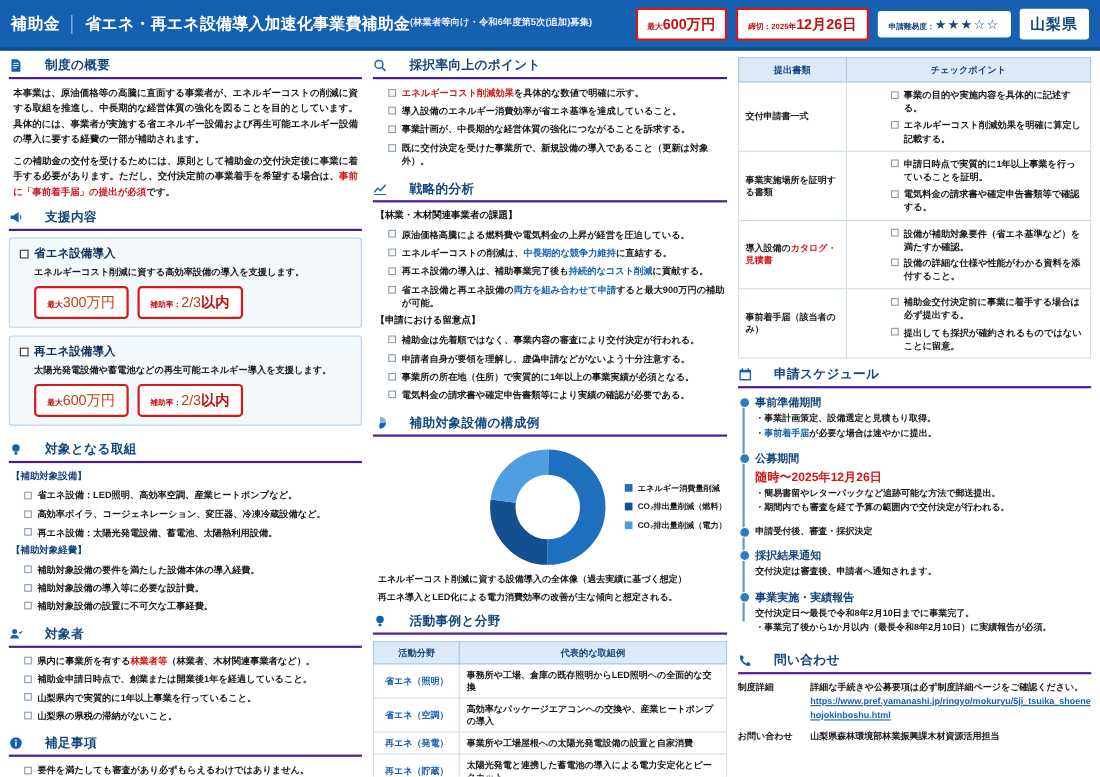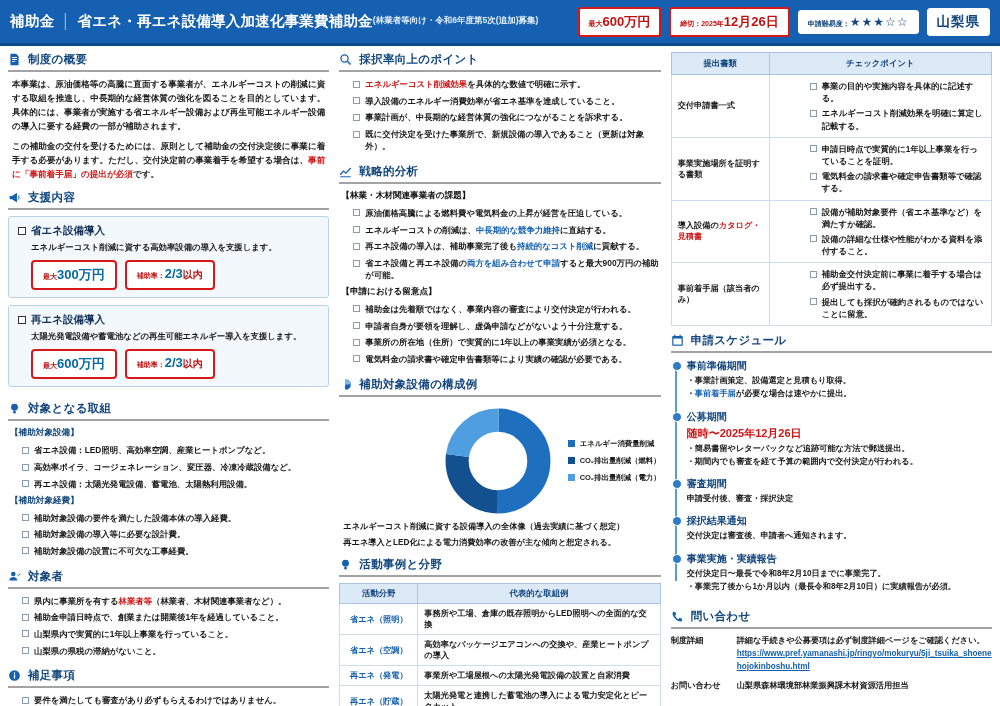--- a/index.html
+++ b/index.html
@@ -37,22 +37,22 @@
   .badge.plain .b-val { color: #13477e; font-size: 12px; letter-spacing: 1px; }
   .badge.pref .b-val { font-size: 13.5px; font-weight: bold; color: #13477e; }
 
   
   .cols { display: flex; height: 657px; padding: 6px 8px 0 8px; gap: 10px; }
   .col { width: 322px; display: flex; flex-direction: column; }
 
   
   .sec { margin-bottom: 7px; }
   .sec-h {
-    display: flex; align-items: center; gap: 7px;
-    border-bottom: 2px solid #a3a3a3; padding-bottom: 3px; margin-bottom: 6px;
+    display: flex; align-items: center; gap: 20px;
+    border-bottom: 2px solid #4c1d95; padding-bottom: 3px; margin-bottom: 6px;
   }
   .sec-h .ic { width: 13px; height: 13px; flex: 0 0 13px; color: #1560b0; display:block; }
   .sec-h .ic svg { width: 13px; height: 13px; display: block; fill: #1560b0; }
   .sec-t { font-size: 11.5px; font-weight: bold; color: #12467d; letter-spacing: .3px; }
   .ai-note { margin-left: auto; font-size: 6.2px; color: #333; font-weight: bold; padding-bottom:2px;}
 
   
   .para { font-size: 8.6px; line-height: 1.62; text-align: justify; padding: 0 4px; margin-bottom: 6px; font-weight: bold; }
   .para.last { margin-bottom: 2px; }
   .rd { color: #d11414; font-weight: bold; }
@@ -74,22 +74,22 @@
   .sbox-h { display: flex; align-items: center; gap: 5px; margin-bottom: 4px; }
   .sbox-h .cbx { margin-top: 0; width: 8px; height: 8px; flex: 0 0 8px; border-color: #333; }
   .sbox-t { font-size: 10.5px; font-weight: bold; color: #0f2f57; }
   .sbox-d { font-size: 8.4px; margin: 0 0 7px 13px; font-weight: bold; }
   .pills { display: flex; gap: 8px; margin-left: 13px; }
   .pill {
     border: 2px solid #d81818; border-radius: 4px; background: #fff;
     padding: 4px 10px; display: flex; align-items: baseline; white-space: nowrap;
   }
   .pill .p-l { font-size: 7px; font-weight: bold; color: #c01010; }
-  .pill .p-v { font-size: 13px; font-weight: bold; color: #0369a1; }
-  .pill .p-s { font-size: 10px; font-weight: bold; color: #c01010; }
+  .pill .p-v { font-size: 13px; font-weight: normal; color: #c2410c; }
+  .pill .p-s { font-size: 13px; font-weight: bold; color: #c01010; }
 
   
   .donut-wrap { display: flex; align-items: center; padding: 4px 0 2px 0; justify-content: flex-end; }
   .donut { width: 108px; height: 108px; margin-left: 44px; }
   .legend { margin-left: 16px; display: flex; flex-direction: column; gap: 7px; }
   .lg { display: flex; align-items: center; gap: 5px; font-size: 7.4px; font-weight: bold; }
   .lg-sw { width: 7px; height: 7px; flex: 0 0 7px; }
   .dnote { font-size: 8.2px; line-height: 1.55; padding: 4px 4px 0 4px; font-weight: bold; }
 
   
@@ -567,21 +567,20 @@
           </div>
 
           <div class="tl-i">
             <div class="tl-t">公募期間</div>
             <div class="tl-big">随時〜2025年12月26日</div>
             <div class="tl-l">・簡易書留やレターパックなど追跡可能な方法で郵送提出。</div>
             <div class="tl-l">・期間内でも審査を経て予算の範囲内で交付決定が行われる。</div>
           </div>
 
           <div class="tl-i">
-            <div class="tl-t">審査期間</div>
             <div class="tl-l">申請受付後、審査・採択決定</div>
           </div>
 
           <div class="tl-i">
             <div class="tl-t">採択結果通知</div>
             <div class="tl-l">交付決定は審査後、申請者へ通知されます。</div>
           </div>
 
           <div class="tl-i">
             <div class="tl-t">事業実施・実績報告</div>

